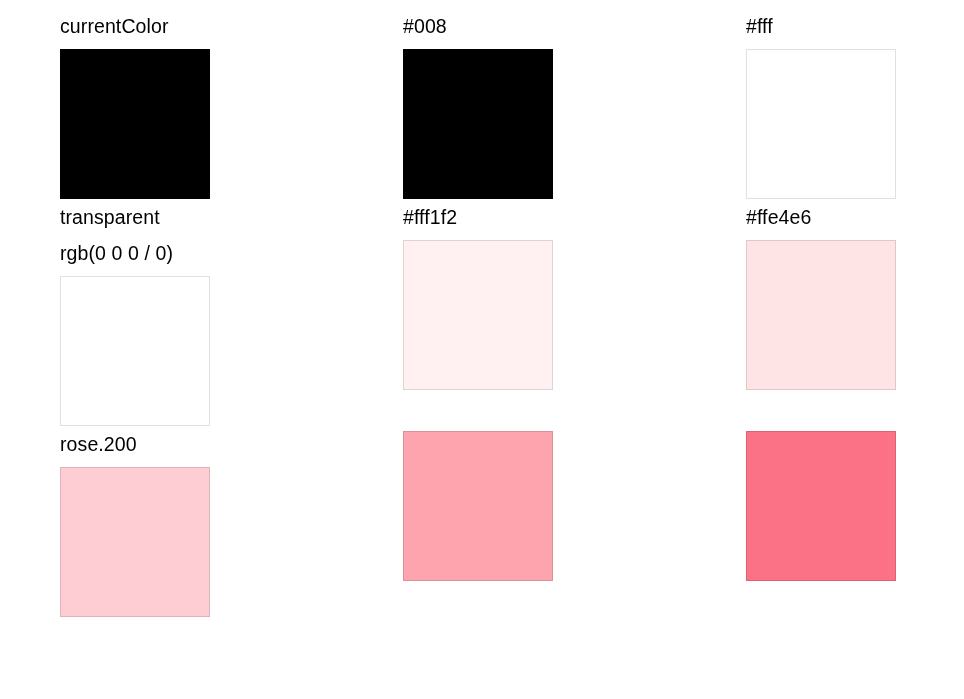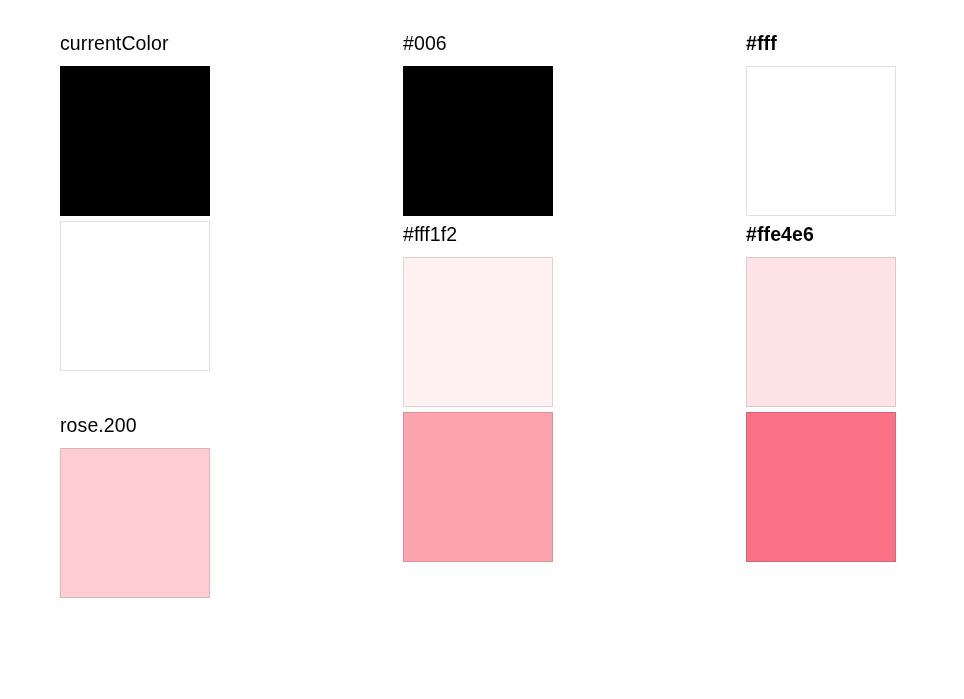--- a/index.html
+++ b/index.html
@@ -10,33 +10,32 @@
   body {
     width: 964px;
     height: 699px;
     overflow: hidden;
     font-family: "Liberation Sans", sans-serif;
     color: #000000;
   }
   .palette {
     box-sizing: border-box;
     width: 958px;
-    padding: 25px 0 0 60px;
+    padding: 8px 0 0 60px;
     display: grid;
     grid-template-columns: 343px 343px 218px;
     grid-auto-rows: auto;
     row-gap: 0px;
   }
   .swatch-cell {
     box-sizing: border-box;
     width: 343px;
   }
   .swatch-cell.col3 {
     width: 218px;
-    font-weight: bold;
   }
   .labels {
     font-size: 19.5px;
     line-height: 36px;
     letter-spacing: 0.1px;
     color: #000000;
     white-space: nowrap;
   }
   .label-line {
     display: block;
@@ -54,31 +53,35 @@
 
 <div class="palette" id="palette-grid">
     <div class="swatch-cell">
       <div class="labels">
         <span class="label-line">currentColor</span>
       </div>
       <div class="chip" style="background: rgb(0, 0, 0); border-color: rgba(0, 0, 0, 0.12); width: 150px; height: 150px;"></div>
     </div>
     <div class="swatch-cell">
       <div class="labels">
-        <span class="label-line">#006</span>
+        <span class="label-line">#008</span>
       </div>
       <div class="chip" style="background: rgb(0, 0, 0); border-color: rgba(0, 0, 0, 0.12); width: 150px; height: 150px;"></div>
     </div>
     <div class="swatch-cell col3">
       <div class="labels">
         <span class="label-line">#fff</span>
       </div>
       <div class="chip" style="background: rgb(255, 255, 255); border-color: rgba(0, 0, 0, 0.12); width: 150px; height: 150px;"></div>
     </div>
     <div class="swatch-cell">
+      <div class="labels">
+        <span class="label-line">transparent</span>
+        <span class="label-line">rgb(0 0 0 / 0)</span>
+      </div>
       <div class="chip" style="background: rgba(0, 0, 0, 0); border-color: rgba(0, 0, 0, 0.12); width: 150px; height: 150px;"></div>
     </div>
     <div class="swatch-cell">
       <div class="labels">
         <span class="label-line">#fff1f2</span>
       </div>
       <div class="chip" style="background: rgb(255, 241, 242); border-color: rgba(0, 0, 0, 0.12); width: 150px; height: 150px;"></div>
     </div>
     <div class="swatch-cell col3">
       <div class="labels">

